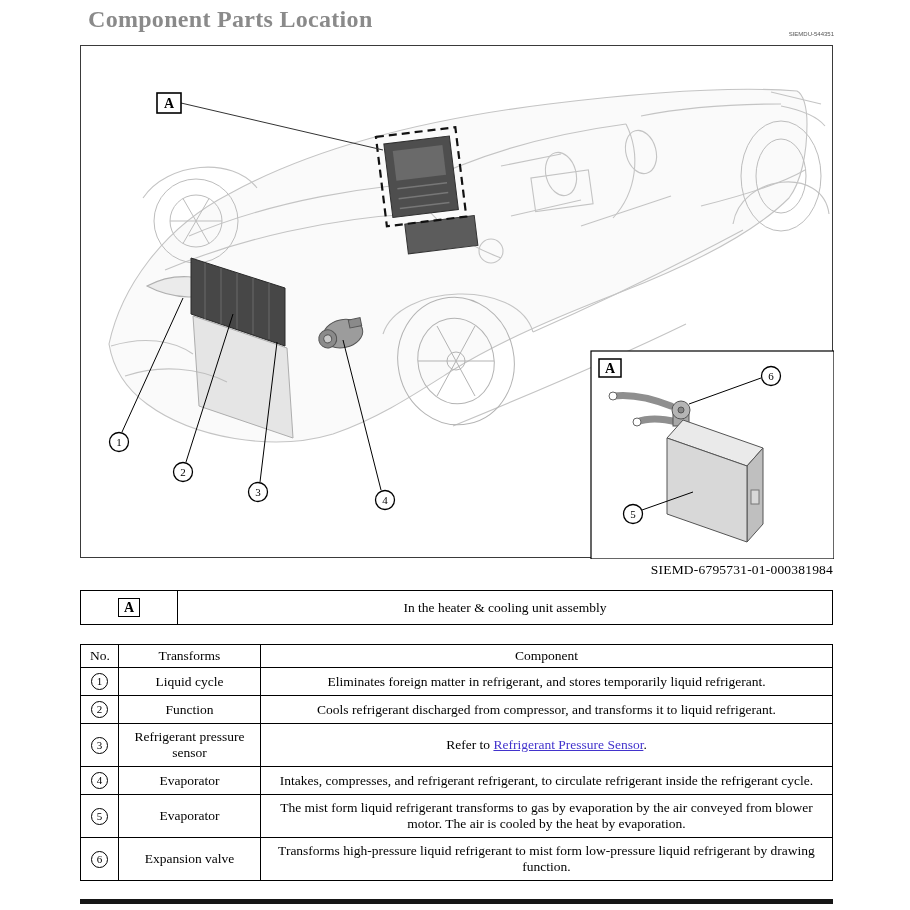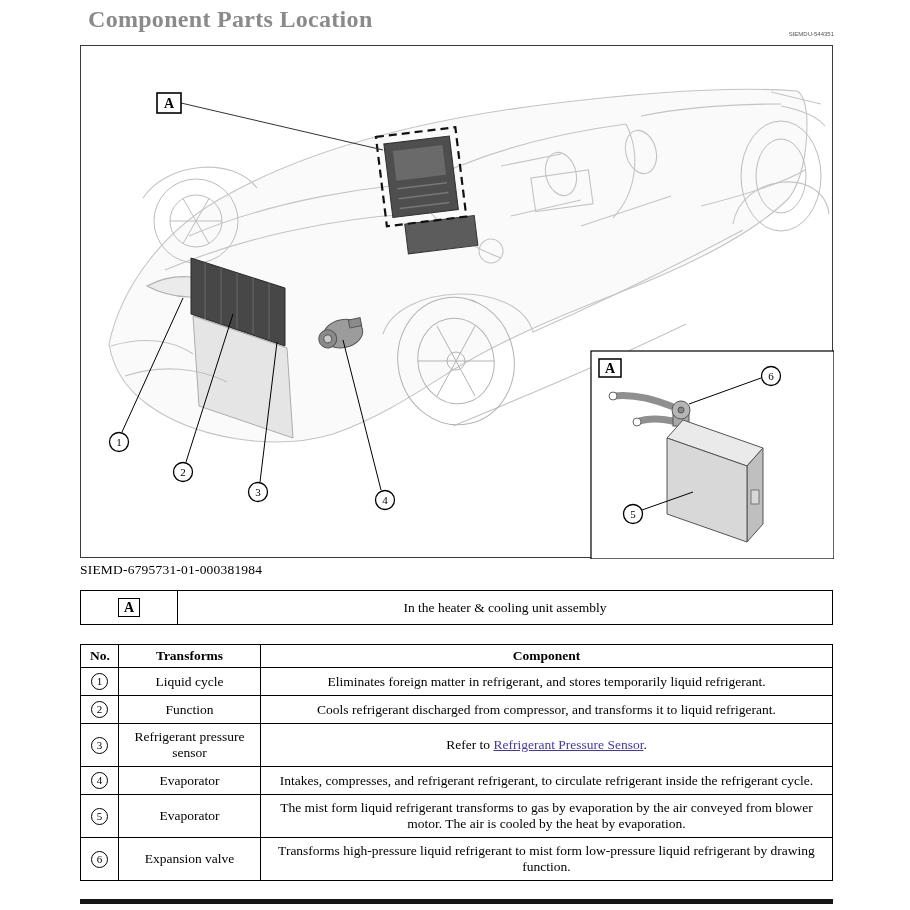--- a/index.html
+++ b/index.html
@@ -7,31 +7,31 @@
   body { background:#fff; }
   .page { position:relative; width:910px; height:910px; background:#fff;
           font-family:"Liberation Serif", serif; color:#000; overflow:hidden; }
   .title { position:absolute; left:88px; top:6px; font-size:24px; font-weight:bold;
            color:var(--title-color); letter-spacing:.3px; }
   .top-code { position:absolute; right:76px; top:31px; font-size:6px; color:#555;
               font-family:"Liberation Sans", sans-serif; }
   .figure-box { position:absolute; left:80px; top:45px; width:753px; height:513px;
                 border:1px solid #3a3a3a; background:#fff; }
   .figure-caption { position:absolute; left:80px; top:562px; width:753px;
-                    font-size:13.5px; letter-spacing:.2px; }
+                    text-align:right; font-size:13.5px; letter-spacing:.2px; }
   table.tbl { position:absolute; left:80px; width:753px; border-collapse:collapse;
               table-layout:fixed; }
   .tbl th, .tbl td { border:1px solid #000; font-size:13.5px; padding:5px 9px;
                      vertical-align:middle; text-align:center; }
   .legend { top:590px; }
   .legend td.key-cell { width:97px; text-align:center; height:34px; }
   .keybox { display:inline-block; border:1.6px solid #000; padding:0 5px;
             font-weight:bold; font-size:14px; line-height:17px; }
   .comp { top:644px; }
-  .comp th { font-weight:bold; padding:3px 9px; }
+  .comp th { font-weight:normal; padding:3px 9px; }
   .no-cell { text-align:center !important; }
   .circ { display:inline-flex; width:17px; height:17px; border:1px solid #000;
           border-radius:50%; align-items:center; justify-content:center;
           font-size:11px; line-height:1; }
   .link { color:var(--link-color); text-decoration:underline; cursor:pointer; }
   .bottom-bar { position:absolute; left:80px; top:899px; width:753px; height:5px;
                 background:#161616; }
   svg text.callout-num { font-family:"Liberation Serif", serif; font-size:11px; }
   svg text.label-a { font-family:"Liberation Serif", serif; font-size:14px; font-weight:bold; }
 </style>

